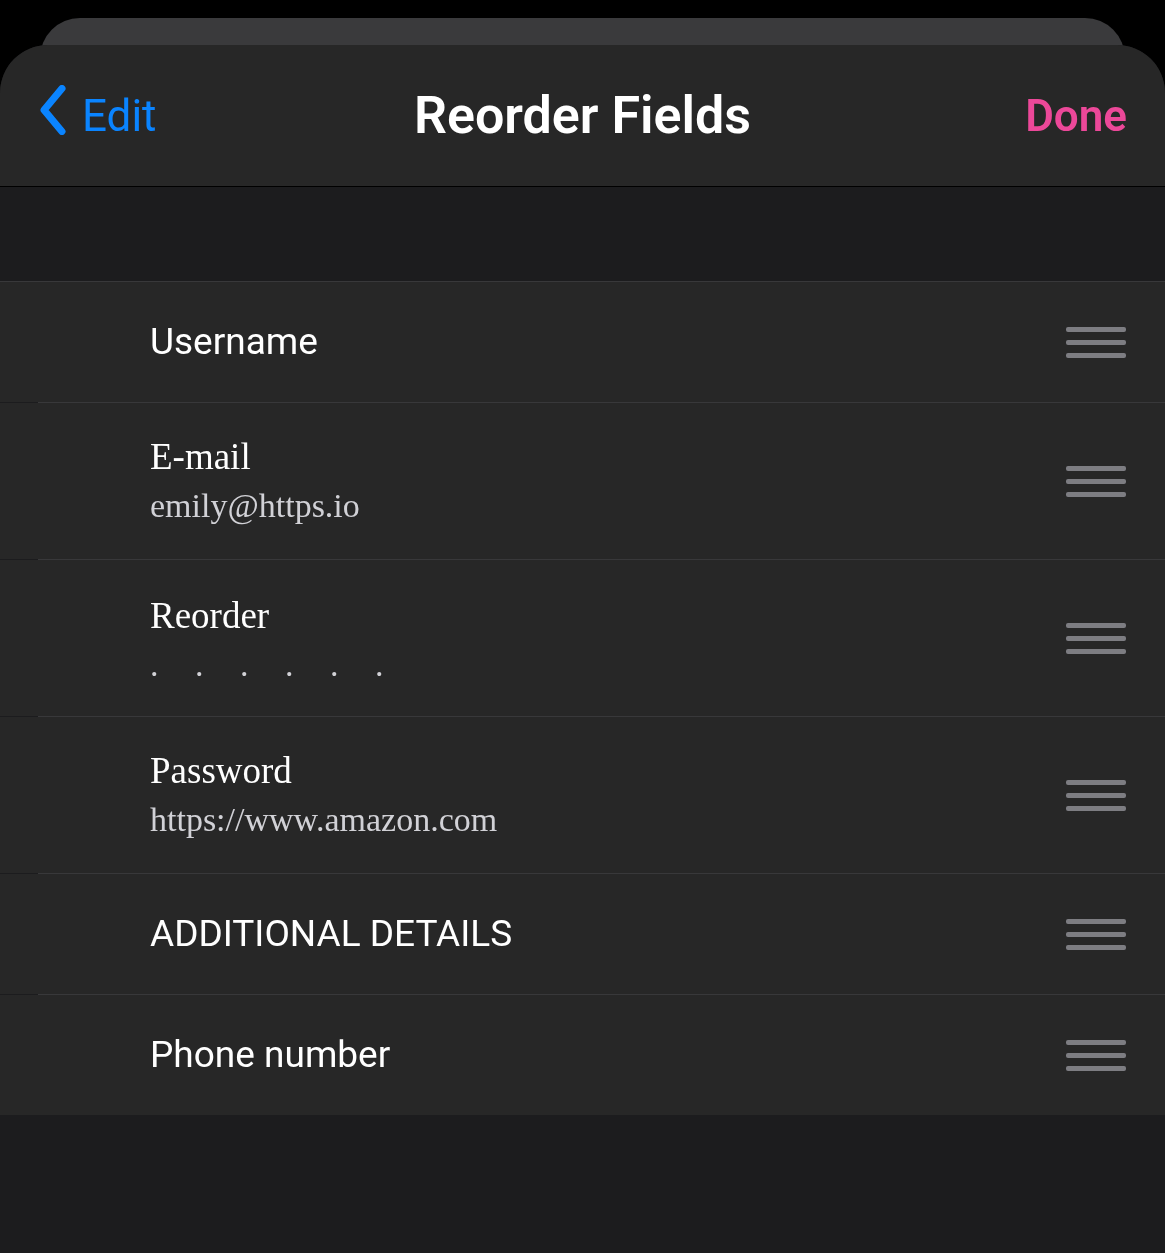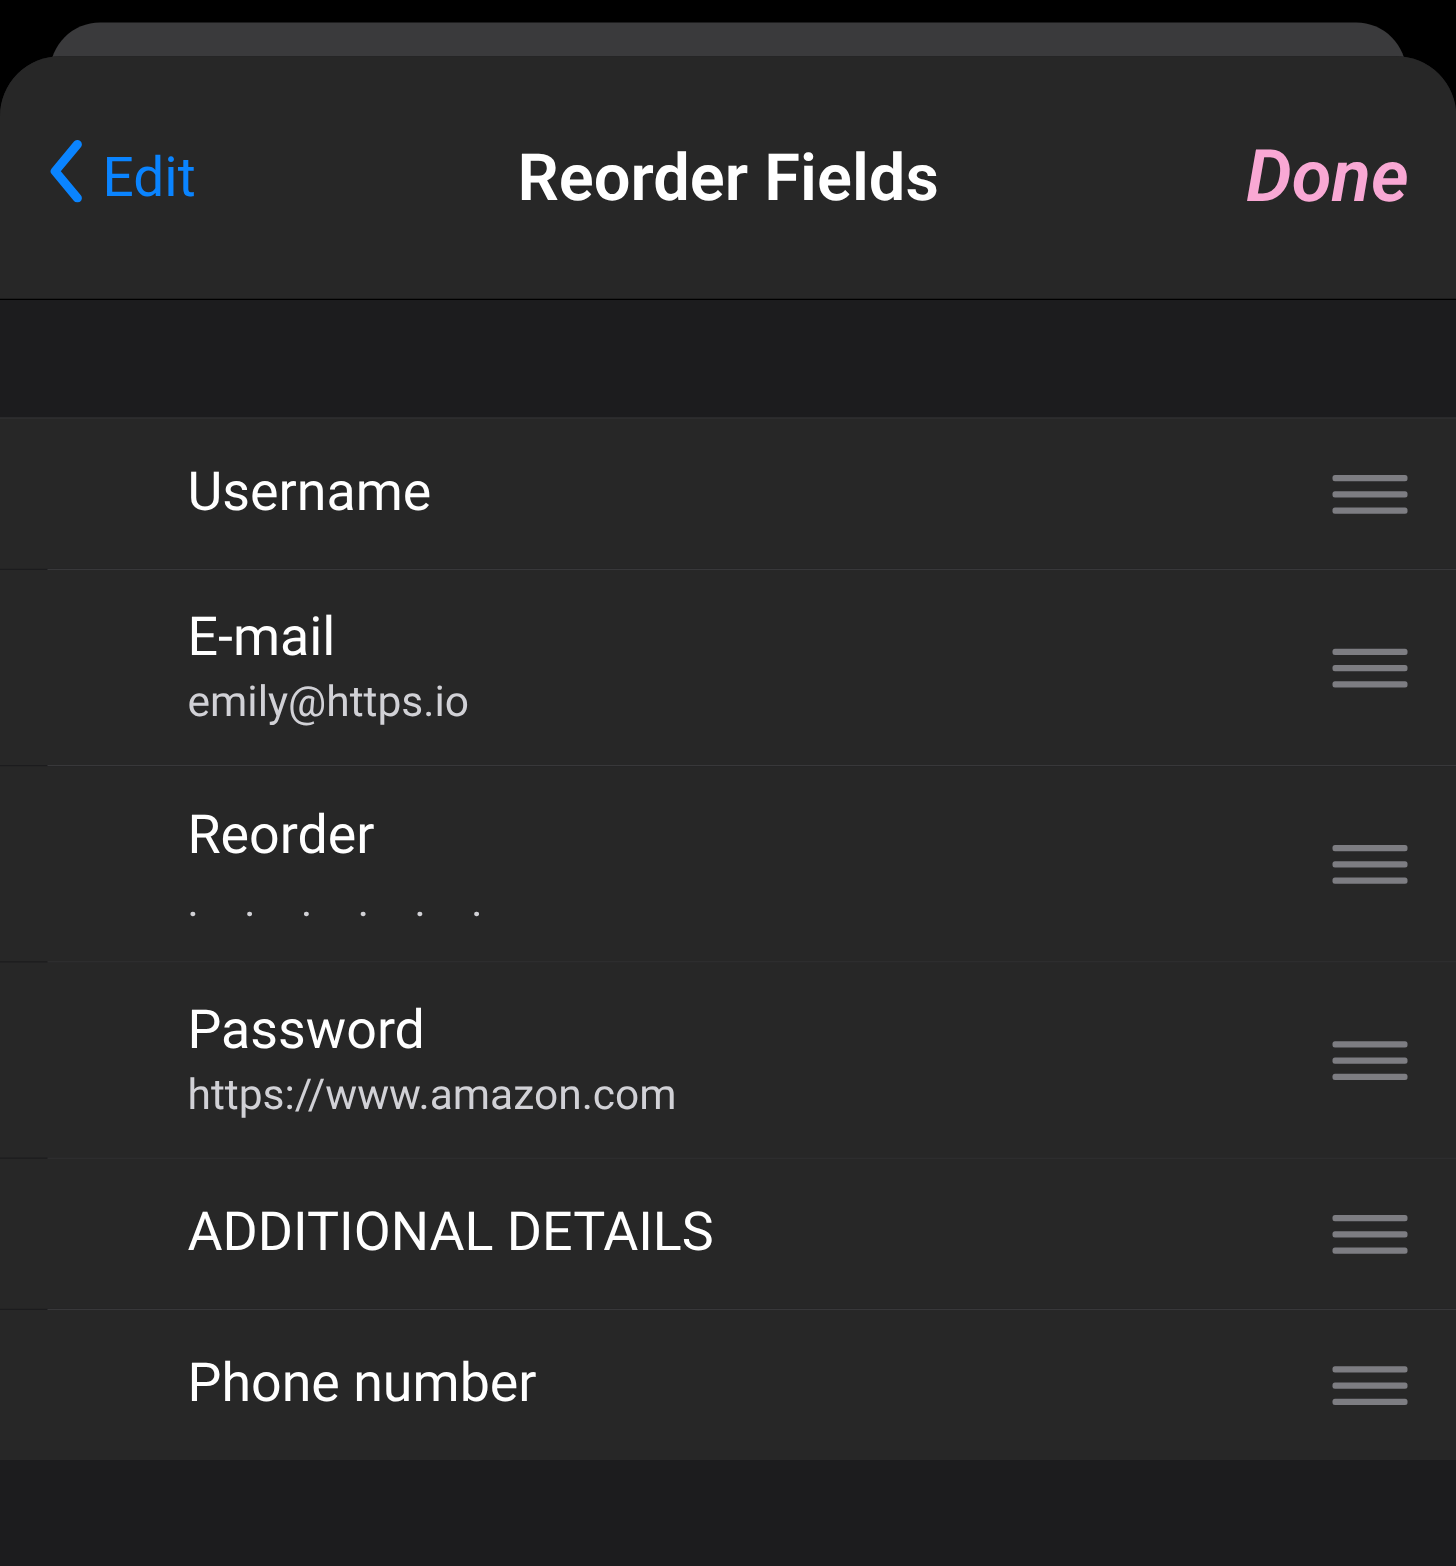--- a/index.html
+++ b/index.html
@@ -27,21 +27,21 @@
     right: 0;
     bottom: 0;
     background: #1c1c1e;
     border-top-left-radius: 48px;
     border-top-right-radius: 48px;
     overflow: hidden;
     display: flex;
     flex-direction: column;
   }
   .nav-bar {
-    height: 195px;
+    height: 142px;
     background: #272727;
     display: flex;
     align-items: center;
     justify-content: space-between;
     padding: 0 38px;
     position: relative;
     border-bottom: 1px solid #000;
   }
   .nav-left {
     display: flex;
@@ -55,56 +55,55 @@
   .nav-left svg { width: 30px; height: 50px; }
   .nav-title {
     position: absolute;
     left: 50%;
     transform: translateX(-50%);
     color: #fff;
     font-size: 52px;
     font-weight: 600;
   }
   .nav-right {
-    color: #f9a8d4;
-    font-size: 58px;
+    color: #ec4899;
+    font-size: 44px;
     font-weight: 600;
     cursor: pointer;
-    font-style: italic;
   }
   .content {
     flex: 1;
     background: #1c1c1e;
   }
   .spacer {
     height: 95px;
     background: #1c1c1e;
     border-bottom: 1px solid #38383a;
   }
   .row {
     background: #272727;
     display: flex;
     align-items: center;
     padding: 0 38px 0 150px;
     position: relative;
     min-height: 120px;
   }
   .row.single { min-height: 120px; }
-  .row.double { min-height: 156px; }
+  .row.double { min-height: 156px; font-family: Liberation Serif, serif; }
   .row .text-col {
     flex: 1;
     display: flex;
     flex-direction: column;
     justify-content: center;
     gap: 6px;
     padding: 26px 0;
   }
   .row .label {
     color: #fff;
-    font-size: 43px;
+    font-size: 37px;
     font-weight: 400;
     line-height: 1.2;
   }
   .row .value {
     color: #d1d1d6;
     font-size: 34px;
     font-weight: 400;
     line-height: 1.2;
   }
   .row .password-dots {

